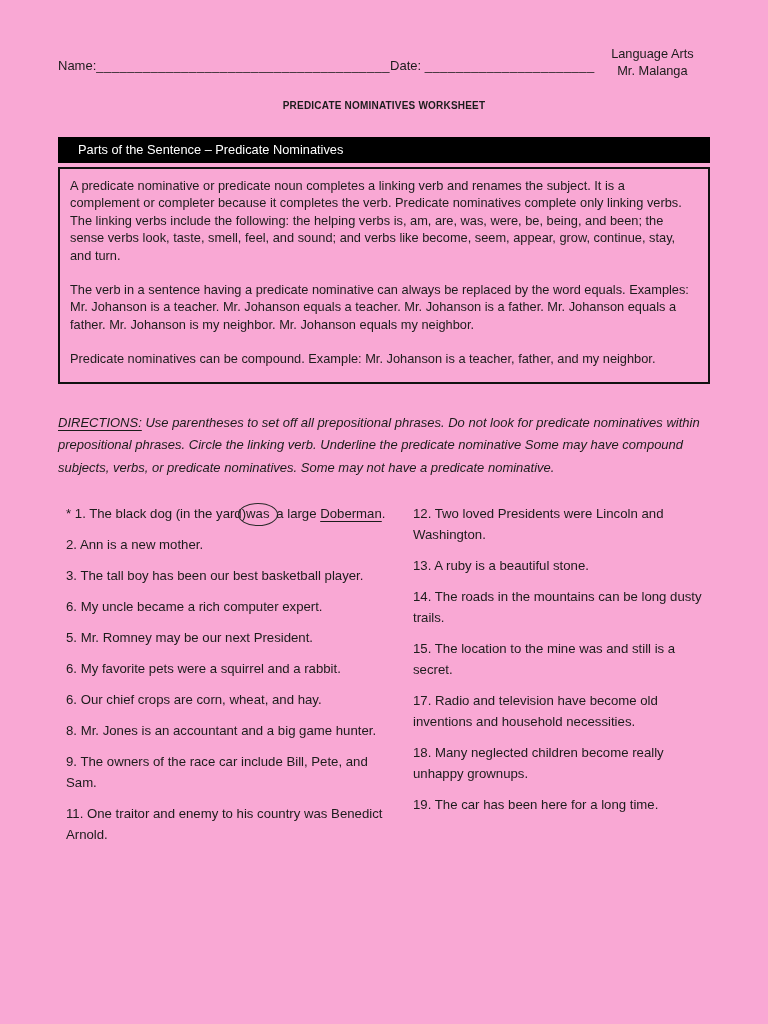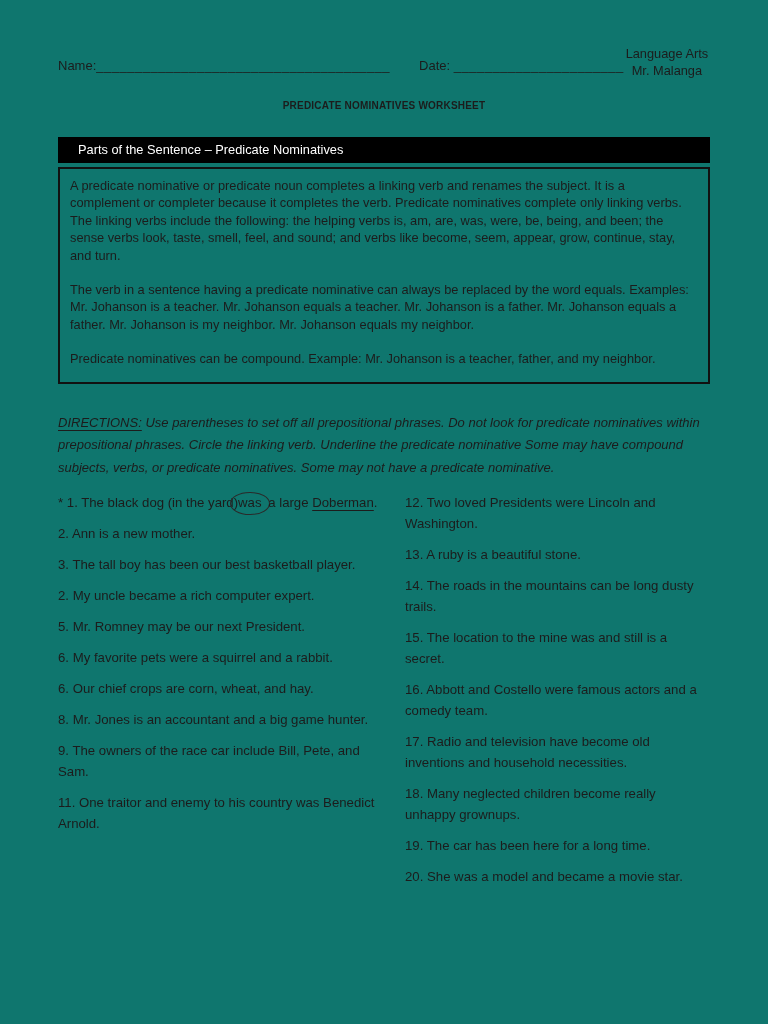--- a/index.html
+++ b/index.html
@@ -1,40 +1,40 @@
 <!DOCTYPE html>
 <html><head>
 <meta charset="utf-8">
 <style>
   * { margin:0; padding:0; box-sizing:border-box; }
   html,body { background:#ffffff; }
   body { width:768px; height:1024px; font-family:"Liberation Sans","DejaVu Sans",sans-serif; color:#1c1c1c; }
-  .page { width:768px; height:1024px; padding:45px 58px 40px 58px; background:#0f766e; overflow:hidden; }
+  .page { width:768px; height:1024px; padding:45px 58px 40px 58px; background:#f9a8d4; overflow:hidden; }
 
   
   .hdr { display:flex; align-items:flex-start; font-size:13px; }
   .hdr-name { width:338px; margin-top:13px; white-space:nowrap; }
-  .hdr-date { flex:1; margin-top:13px; white-space:nowrap;margin-left:29px; }
+  .hdr-date { flex:1; margin-top:13px; white-space:nowrap; }
   .hdr-course { width:150px; text-align:center; line-height:17px; font-size:12.8px; }
   .fill-line { letter-spacing:0.5px; }
 
   
   .title { text-align:center; font-weight:bold; font-size:10px; margin-top:21px; letter-spacing:0.2px; }
 
   
   .bar { margin-top:26px; background:#000; color:#fff; font-size:12.8px; height:26px; line-height:26px; padding-left:20px; }
   .box { margin-top:4px; border:2px solid #111; padding:8px 10px 14px 10px; font-size:12.8px; line-height:17.4px; }
   .box p { margin-bottom:17px; }
   .box p:last-child { margin-bottom:0; }
 
   
   .directions { margin-top:28px; font-size:13px; line-height:22.5px; font-style:italic; }
 
   
-  .exercise { margin-top:13px; display:flex; }
+  .exercise { margin-top:24px; display:flex;justify-content:flex-end; }
   .col-left { width:327px; margin-right:20px; }
   .col-right { width:297px; }
   .item { font-size:13.2px; line-height:21px; margin-bottom:10px; }
 
   .it { }
   .ul { text-decoration:underline; text-underline-offset:3px; }
   .circle { display:inline-block; border:1.5px solid #2a2a2a; border-radius:50%; padding:0 7px 2px 7px; margin:-3px -5px -3px -8px; line-height:19px; }
 </style>
 </head>
 <body>
@@ -60,34 +60,32 @@
       <p><span class="it">Predicate nominatives</span><span> can be compound. Example: Mr. Johanson is a teacher, father, and my neighbor.</span></p>
     </div>
 
   <div class="directions"><span class="it ul">DIRECTIONS:</span><span class="it">  Use parentheses to set off all prepositional phrases. Do not look for predicate nominatives within prepositional phrases.  Circle the linking verb.  Underline the predicate nominative Some may have compound subjects, verbs, or predicate nominatives. Some may not have a predicate nominative.</span></div>
 
   <div class="exercise">
     <div class="col-left">
         <div class="item"><span>* 1. The black dog (in the yard)</span><span class="circle">was</span><span> a large </span><span class="ul">Doberman</span><span>.</span></div>
         <div class="item"><span>2. Ann is a new mother.</span></div>
         <div class="item"><span>3. The tall boy has been our best basketball player.</span></div>
-        <div class="item"><span>2. My uncle became a rich computer expert.</span></div>
+        <div class="item"><span>6. My uncle became a rich computer expert.</span></div>
         <div class="item"><span>5. Mr. Romney may be our next President.</span></div>
         <div class="item"><span>6. My favorite pets were a squirrel and a rabbit.</span></div>
         <div class="item"><span>6. Our chief crops are corn, wheat, and hay.</span></div>
         <div class="item"><span>8. Mr. Jones is an accountant and a big game hunter.</span></div>
         <div class="item"><span>9. The owners of the race car include Bill, Pete, and Sam.</span></div>
         <div class="item"><span>11. One traitor and enemy to his country was Benedict Arnold.</span></div>
       </div>
     <div class="col-right">
         <div class="item"><span>12. Two loved Presidents were Lincoln and Washington.</span></div>
         <div class="item"><span>13. A ruby is a beautiful stone.</span></div>
         <div class="item"><span>14. The roads in the mountains can be long dusty trails.</span></div>
         <div class="item"><span>15. The location to the mine was and still is a secret.</span></div>
-        <div class="item"><span>16. Abbott and Costello were famous actors and a comedy team.</span></div>
         <div class="item"><span>17. Radio and television have become old inventions and household necessities.</span></div>
         <div class="item"><span>18. Many neglected children become really unhappy grownups.</span></div>
         <div class="item"><span>19. The car has been here for a long time.</span></div>
-        <div class="item"><span>20. She was a model and became a movie star.</span></div>
       </div>
   </div>
 
 </div>
 
 </body></html>

